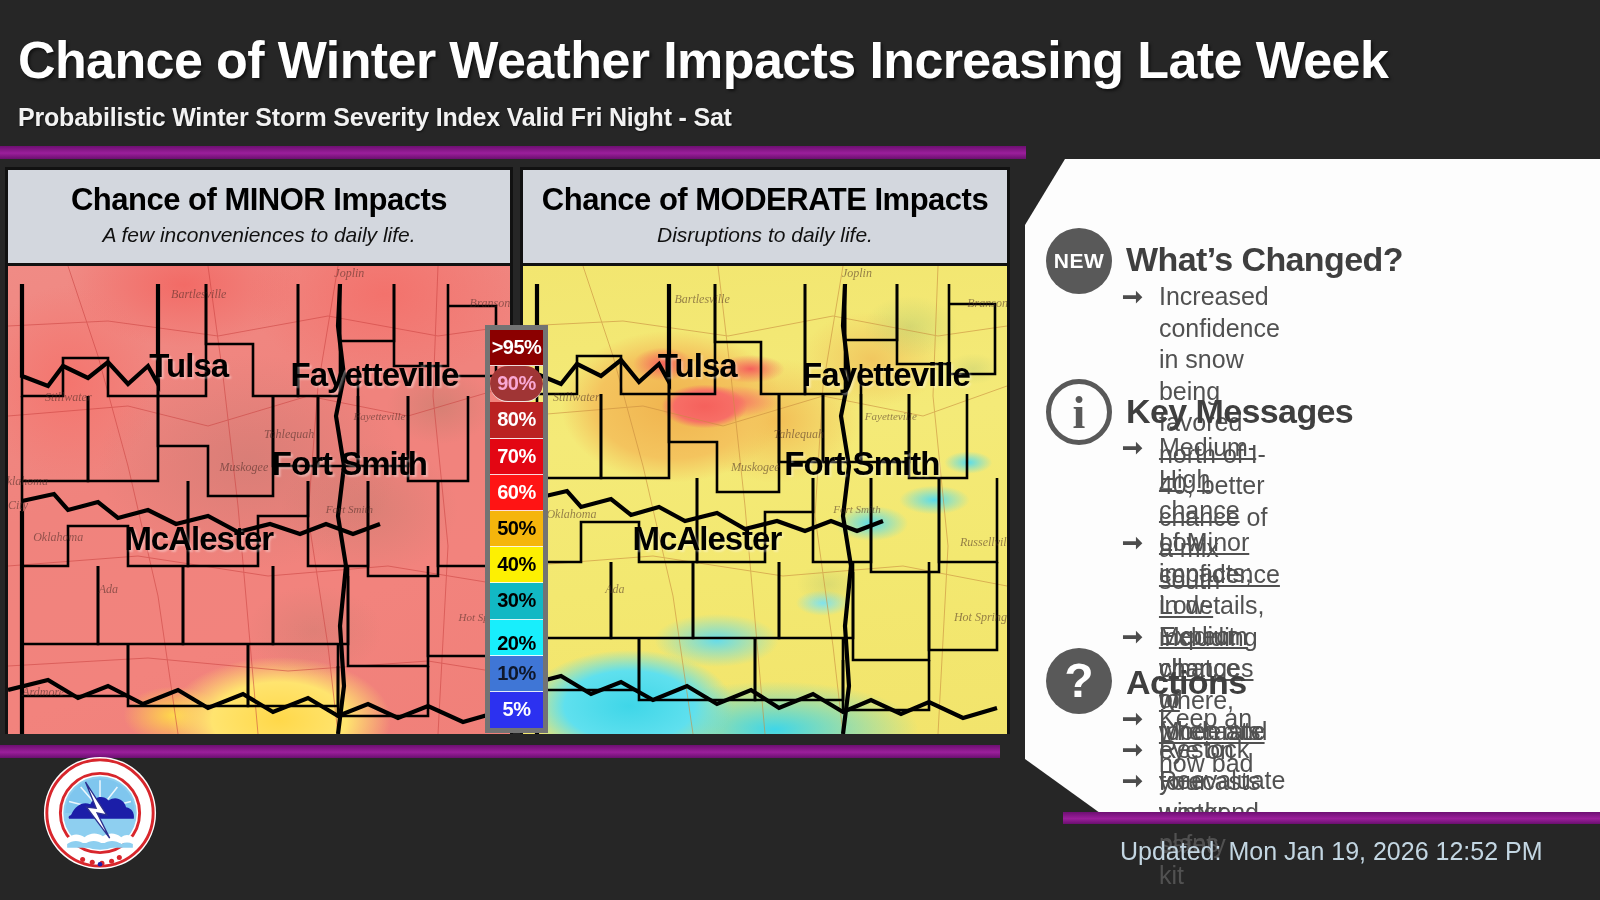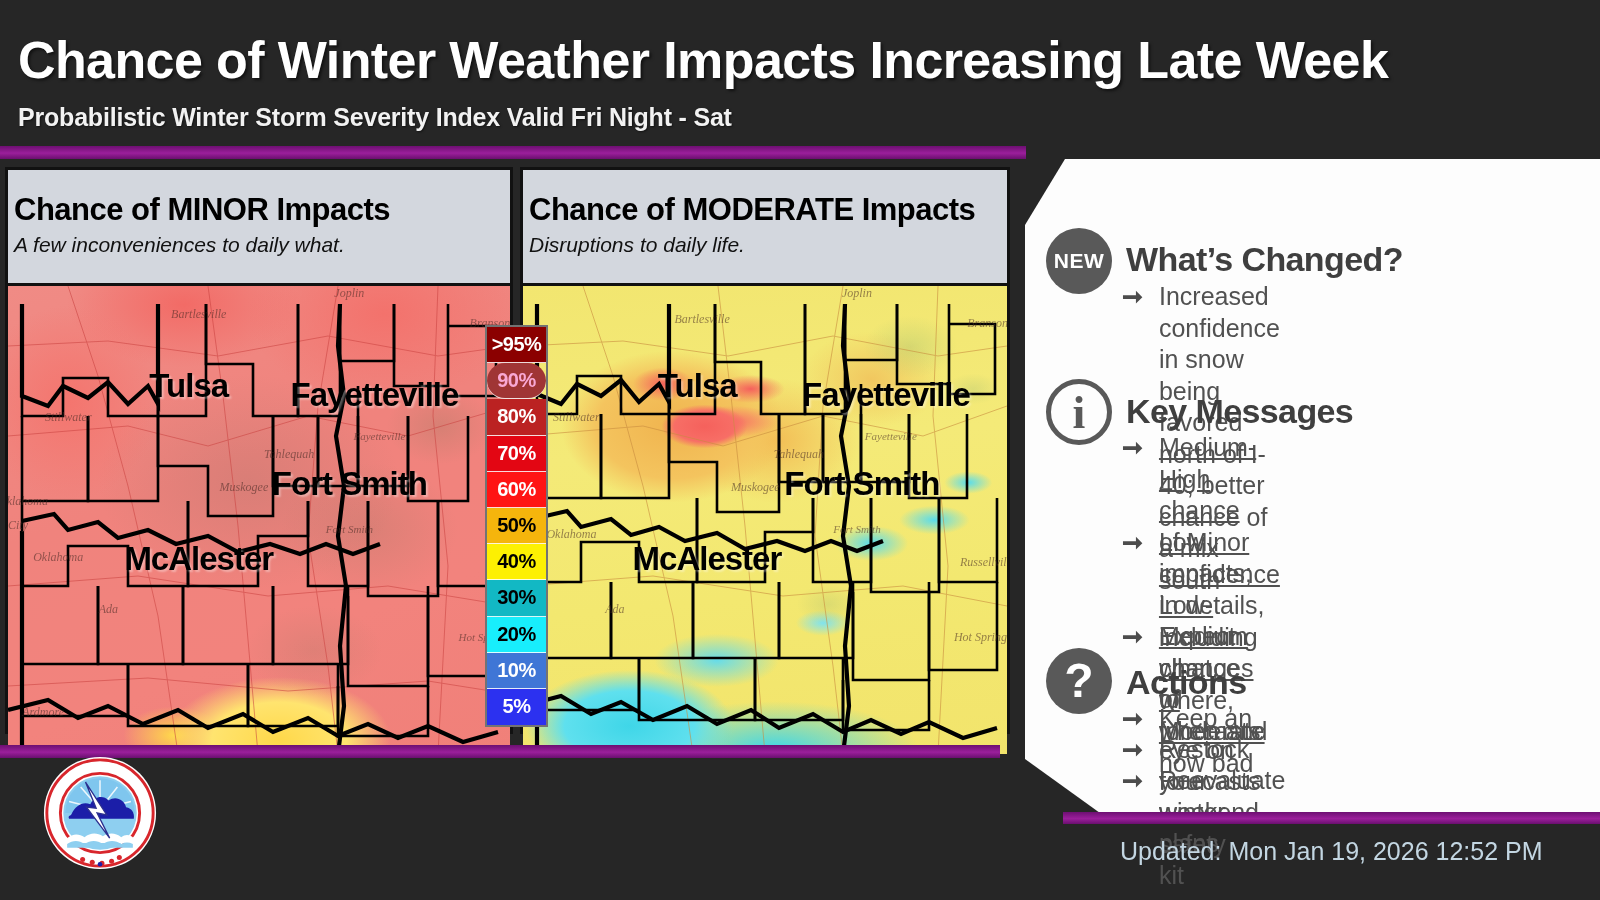--- a/index.html
+++ b/index.html
@@ -60,22 +60,22 @@
 
   
   .map-card {
     position: absolute; top: 167px; height: 567px;
     background: #ffffff; border: 3px solid #111;
   }
   #map-left  { left: 5px;   width: 508px; }
   #map-right { left: 520px; width: 490px; }
 
   .map-head {
-    height: 116px; background: #d3d7de; border-bottom: 3px solid #111;
-    display: flex; flex-direction: column; align-items: flex-start; justify-content: center;
+    height: 96px; background: #d3d7de; border-bottom: 3px solid #111;
+    display: flex; flex-direction: column; align-items: center; justify-content: center;
     padding: 4px 6px 6px;
   }
   .map-head h2 {
     font-size: 31px; font-weight: bold; color: #000;
     letter-spacing: -0.5px; white-space: nowrap; line-height: 1.05;
   }
   .map-head .sub {
     font-size: 21px; font-style: italic; color: #111; margin-top: 7px;
     white-space: nowrap;
   }
@@ -147,21 +147,21 @@
   .faint {
     position: absolute; transform: translate(-50%,-50%);
     font-size: 12px; color: rgba(70,40,35,.55); white-space: nowrap;
     font-family: "Liberation Serif", serif; font-style: italic;
   }
   .faint.small { font-size: 11px; }
 
   
   #legend {
     position: absolute; left: 485px; top: 325px; width: 63px;
-    border: 2px solid #737373; z-index: 30;
+    border: 5px solid #737373; z-index: 30;
   }
   .lg-row {
     height: 36.2px; display: flex; align-items: center; justify-content: center;
     font-size: 20px; font-weight: bold; letter-spacing: -0.5px;
     border-bottom: 1px solid rgba(255,255,255,.85);
   }
   .lg-row:last-child { border-bottom: none; }
 
   
   .sec { position: absolute; }
@@ -218,21 +218,21 @@
 
   <div class="purple-bar-left"></div>
   <div class="purple-bar-right"></div>
 
   <div class="white-panel"></div>
   <div class="wedge-top"></div>
 
   <div class="map-card" id="map-left">
     <div class="map-head">
       <h2>Chance of MINOR Impacts</h2>
-      <div class="sub">A few inconveniences to daily what.</div>
+      <div class="sub">A few inconveniences to daily life.</div>
     </div>
     <div class="map-body">
       <div class="field-minor"></div>
       <svg class="lines" viewBox="0 0 502 468" preserveAspectRatio="none">
         <g stroke="#c9413f" stroke-width="1" fill="none" opacity=".55">
           <path d="M0 150 L120 140 L200 160 L300 130 L400 150 L502 120"></path>
           <path d="M60 0 L90 90 L120 200 L150 330 L170 468"></path>
           <path d="M330 0 L310 120 L300 250 L320 380 L330 468"></path>
           <path d="M0 300 L130 290 L260 310 L380 300 L502 320"></path>
           <path d="M200 0 L215 110 L230 240 L250 468"></path>
@@ -423,24 +423,24 @@
       </div>
     <div class="lg-row" style="background: rgb(245, 181, 12); color: rgb(0, 0, 0); justify-content: center;">
         <span>50%</span>
       </div>
     <div class="lg-row" style="background: rgb(253, 240, 2); color: rgb(0, 0, 0);">
         <span>40%</span>
       </div>
     <div class="lg-row" style="background: rgb(18, 184, 196); color: rgb(0, 0, 0);">
         <span>30%</span>
       </div>
-    <div class="lg-row" style="background: rgb(24, 238, 252); color: rgb(0, 0, 0);">
+    <div class="lg-row" style="background: rgb(24, 238, 252); color: rgb(0, 0, 0); align-items: flex-end;">
         <span>20%</span>
       </div>
-    <div class="lg-row" style="background: rgb(63, 118, 214); color: #ffffff;">
+    <div class="lg-row" style="background: rgb(63, 118, 214); color: #0f172a;">
         <span>10%</span>
       </div>
     <div class="lg-row" style="background: rgb(44, 49, 240); color: rgb(255, 255, 255);">
         <span>5%</span>
       </div>
   </div>
 
   <div class="sec">
     <div class="circ new" style="left:1046px;top:228px">
       <span>NEW</span>

